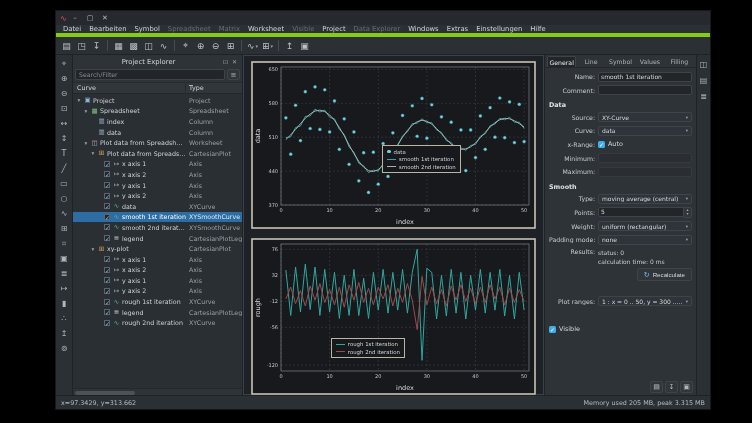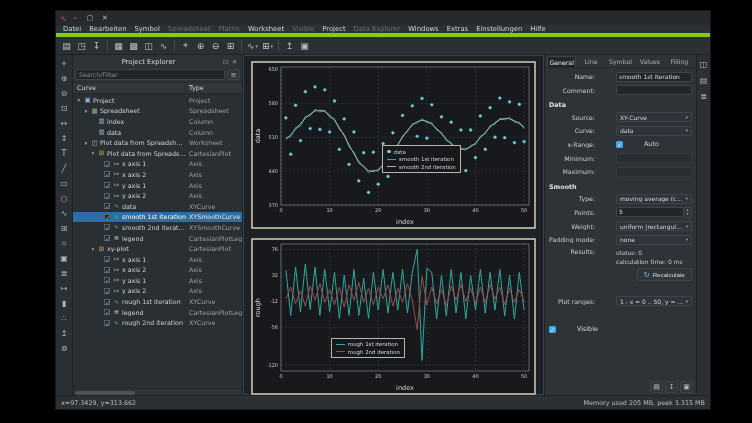--- a/index.html
+++ b/index.html
@@ -94,21 +94,21 @@
   .dock { width:152px; background:#2e3338; border-left:1px solid #1f2326;
           display:flex; flex-direction:column; font-size:6.4px; flex:none; }
   .tabs { display:flex; height:13px; border-bottom:1px solid #24282c; padding:1px 2px 0;
           flex:none; }
   .tab { flex:1; display:flex; align-items:center; justify-content:center; font-size:6.2px;
          color:#aab1b7; border:1px solid transparent; white-space:nowrap; }
   .tab.active { background:#232629; color:#e3e7ea; border:1px solid #3e444a;
                 border-bottom:none; border-radius:2px 2px 0 0; }
   .dockbody { flex:1; padding:3px 4px; display:flex; flex-direction:column; gap:2.6px;
               overflow:hidden; }
-  .frow { display:flex; align-items:center; gap:21px; min-height:11px; flex:none; }
+  .frow { display:flex; align-items:center; gap:3px; min-height:11px; flex:none; }
   .frow.top { align-items:flex-start; }
   .flabel { width:46px; flex:none; text-align:right; color:#c6cbd0; font-size:6.2px;
             white-space:nowrap; overflow:hidden; }
   .fctl { flex:1; min-width:0; }
   input.fin { width:100%; height:10px; background:#232629; border:1px solid #3e444a;
               border-radius:2px; color:#d5d9dc; font-size:6px; padding:0 2px;
               font-family:inherit; }
   input.fin:disabled { background:#2a2e32; color:#666d73; border-color:#343a3f; }
   .fsel { height:10px; background:#2f343a; border:1px solid #3e444a; border-radius:2px;
           display:flex; align-items:center; padding:0 3px; color:#d5d9dc; font-size:6px;

